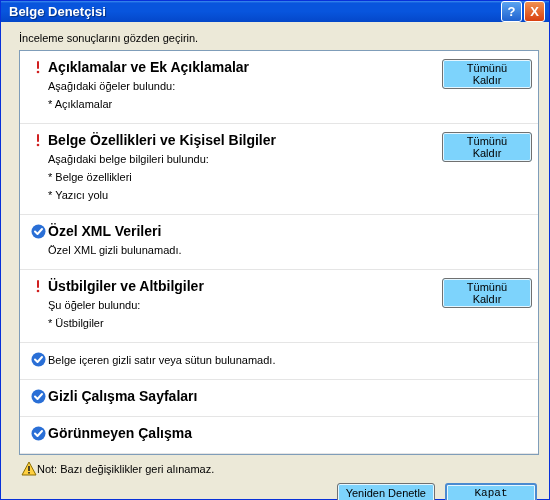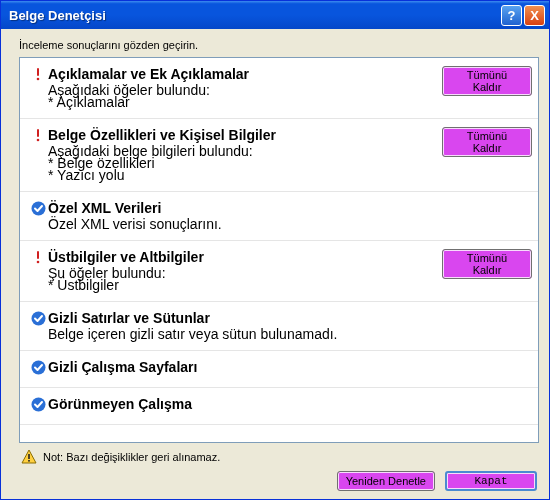--- a/index.html
+++ b/index.html
@@ -94,44 +94,43 @@
   .item-body {
     flex: 1;
     padding-right: 6px;
   }
   .item-title {
     font-weight: bold;
     font-size: 14px;
     margin-bottom: 2px;
   }
   .item-detail {
-    font-size: 14px;
-    line-height: 12px;
+    font-size: 11px;
+    line-height: 18px;
   }
   .item-action {
     width: 90px;
     flex-shrink: 0;
   }
   .btn {
-    background: #d946ef;
+    background: #7dd3fc;
     border: 1px solid #707070;
     border-radius: 3px;
     padding: 2px 8px;
     font-family: Tahoma, sans-serif;
     font-size: 11px;
     cursor: pointer;
     box-shadow: inset 0 0 0 1px rgba(255,255,255,0.8);
     min-width: 80px;
     box-sizing: border-box;
   }
   .note-row {
     display: flex;
     align-items: center;
     padding: 6px 2px 6px 2px;
-    gap: 6px;
   }
   .footer-buttons {
     display: flex;
     justify-content: flex-end;
     gap: 10px;
     padding: 0 2px 0 0;
   }
   .footer-buttons .btn {
     min-width: 92px;
     padding: 3px 8px;
@@ -208,21 +207,21 @@
         </div>
         <div class="item">
           <div class="item-icon">
             <svg width="15" height="15" viewBox="0 0 15 15">
               <circle cx="7.5" cy="7.5" r="7" fill="#2a6fd6"></circle>
               <path d="M4 7.5 L6.5 10 L11 5" stroke="white" stroke-width="2" fill="none" stroke-linecap="round" stroke-linejoin="round"></path>
             </svg>
           </div>
           <div class="item-body">
             <div class="item-title">Özel XML Verileri</div>
-            <div class="item-detail">Özel XML verisi sonuçlarını.</div>
+            <div class="item-detail">Özel XML gizli bulunamadı.</div>
           </div>
           <div class="item-action"></div>
         </div>
         <div class="item">
           <div class="item-icon">
             <svg width="14" height="14" viewBox="0 0 14 14">
               <rect x="6" y="1" width="2" height="8" rx="1" fill="#d02020"></rect>
               <circle cx="7" cy="12" r="1.3" fill="#d02020"></circle>
             </svg>
           </div>
@@ -233,21 +232,20 @@
           <div class="item-action"><button class="btn">Tümünü Kaldır</button></div>
         </div>
         <div class="item">
           <div class="item-icon">
             <svg width="15" height="15" viewBox="0 0 15 15">
               <circle cx="7.5" cy="7.5" r="7" fill="#2a6fd6"></circle>
               <path d="M4 7.5 L6.5 10 L11 5" stroke="white" stroke-width="2" fill="none" stroke-linecap="round" stroke-linejoin="round"></path>
             </svg>
           </div>
           <div class="item-body">
-            <div class="item-title">Gizli Satırlar ve Sütunlar</div>
             <div class="item-detail">Belge içeren gizli satır veya sütun bulunamadı.</div>
           </div>
           <div class="item-action"></div>
         </div>
         <div class="item">
           <div class="item-icon">
             <svg width="15" height="15" viewBox="0 0 15 15">
               <circle cx="7.5" cy="7.5" r="7" fill="#2a6fd6"></circle>
               <path d="M4 7.5 L6.5 10 L11 5" stroke="white" stroke-width="2" fill="none" stroke-linecap="round" stroke-linejoin="round"></path>
             </svg>

